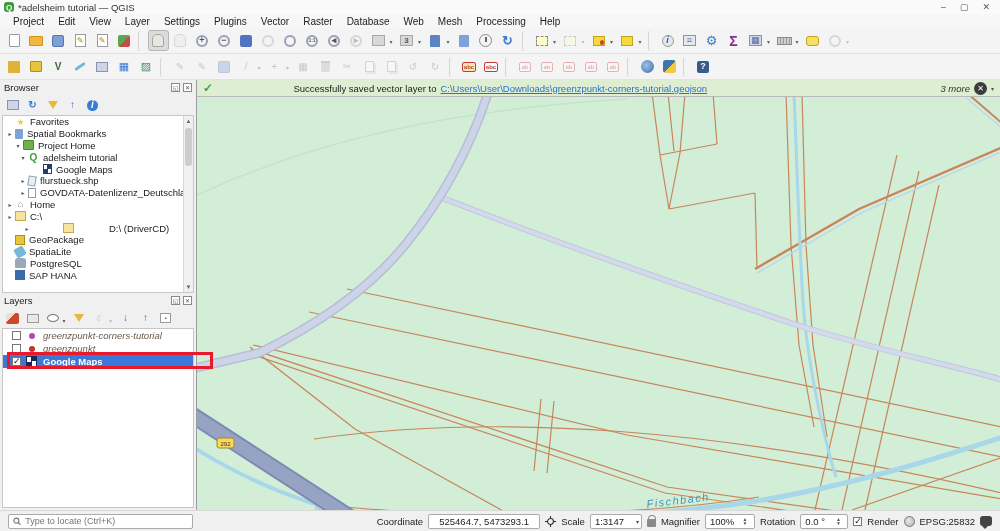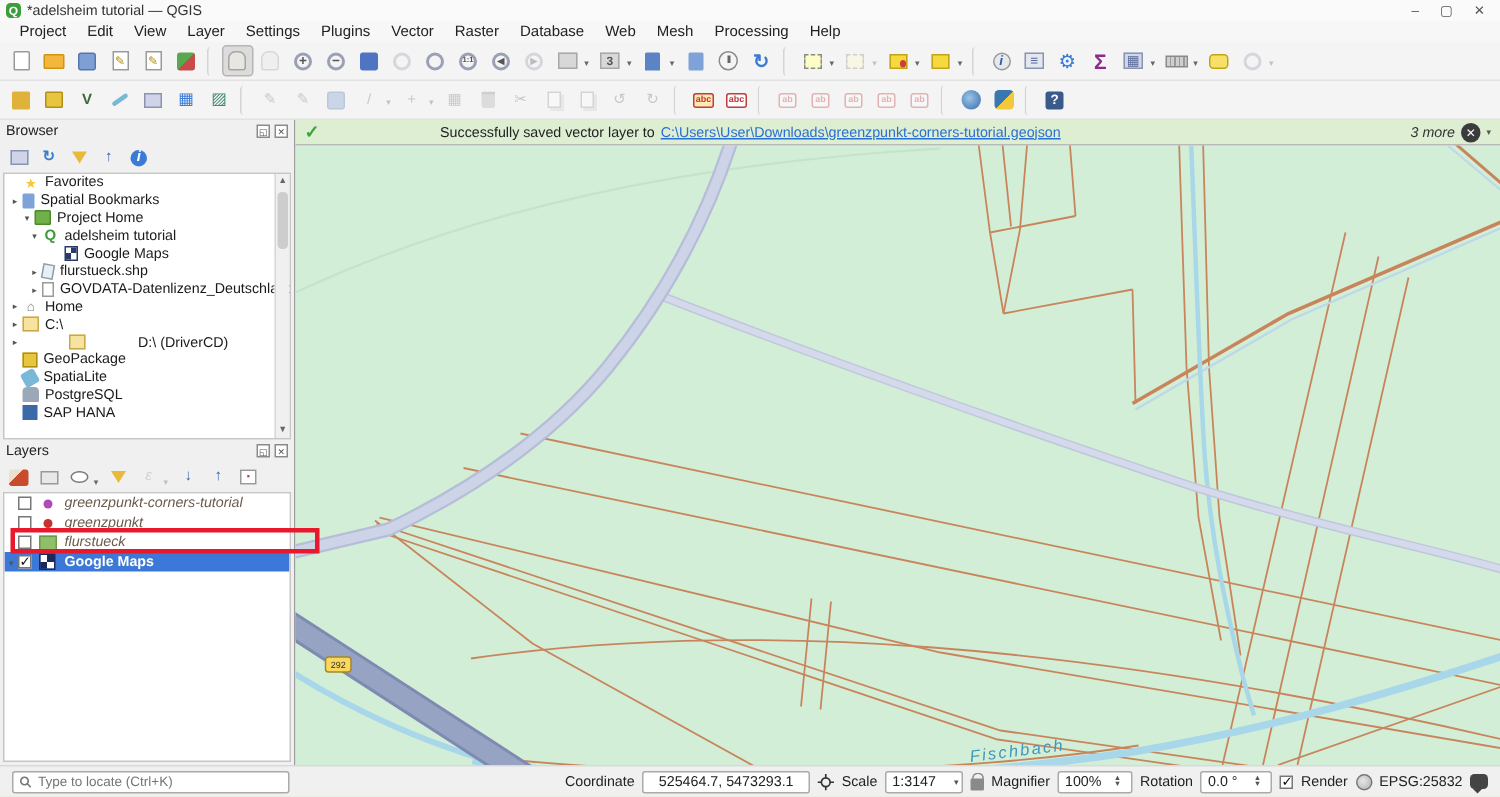--- a/index.html
+++ b/index.html
@@ -465,21 +465,21 @@
               <div class="trow" style="padding-left: 2px;">
                 <span class="exp">▸</span>
                 <span class="tic ic-home">⌂</span>
                 <span>Home</span>
               </div>
               <div class="trow" style="padding-left: 2px;">
                 <span class="exp">▸</span>
                 <span class="tic ic-drive"></span>
                 <span>C:\</span>
               </div>
-              <div class="trow" style="padding-left: 2px; gap: 31px;">
+              <div class="trow" style="padding-left: 19px; gap: 31px;">
                 <span class="exp">▸</span>
                 <span class="tic ic-drive"></span>
                 <span>D:\ (DriverCD)</span>
               </div>
               <div class="trow" style="padding-left: 2px;">
                 <span class="exp"></span>
                 <span class="tic ic-gpkg"></span>
                 <span>GeoPackage</span>
               </div>
               <div class="trow" style="padding-left: 2px;">
@@ -553,26 +553,20 @@
                 <span class="exp"></span>
                 <span class="cb"></span>
                 <span class="sw sw-dot sw-purple"></span>
                 <span class="lbl">greenzpunkt-corners-tutorial</span>
               </div>
               <div class="lrow italic">
                 <span class="exp"></span>
                 <span class="cb"></span>
                 <span class="sw sw-dot sw-red"></span>
                 <span class="lbl">greenzpunkt</span>
-              </div>
-              <div class="lrow italic">
-                <span class="exp"></span>
-                <span class="cb"></span>
-                <span class="sw sw-square"></span>
-                <span class="lbl">flurstueck</span>
               </div>
               <div class="lrow on sel bold">
                 <span class="exp">▾</span>
                 <span class="cb"></span>
                 <span class="sw sw-checker"></span>
                 <span class="lbl">Google Maps</span>
               </div>
             </div>
         </div>
       </div>

